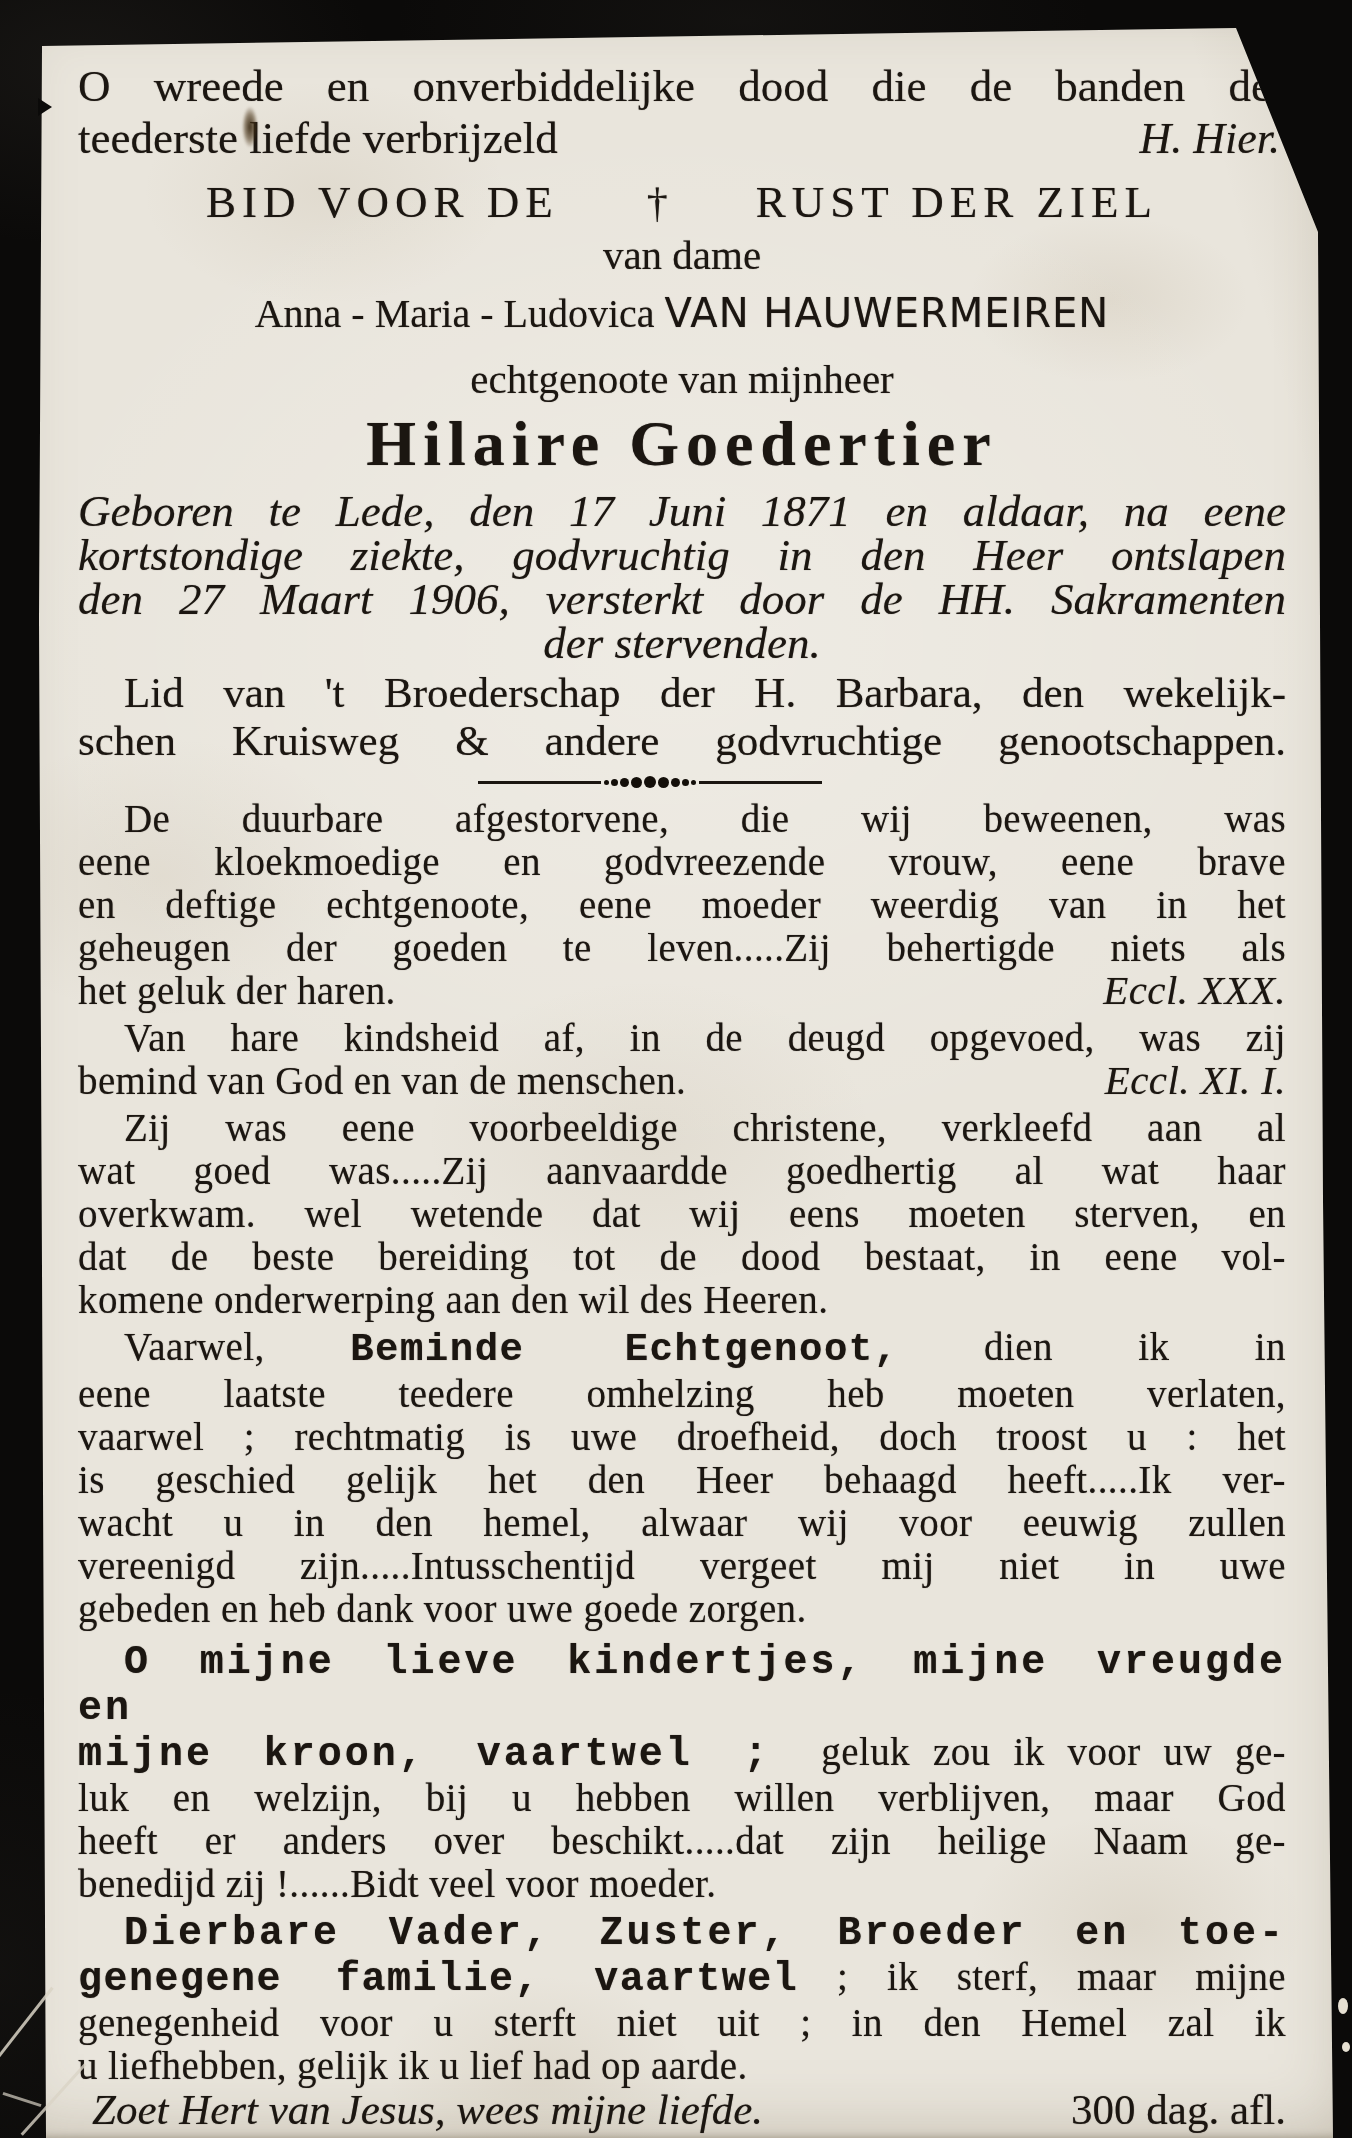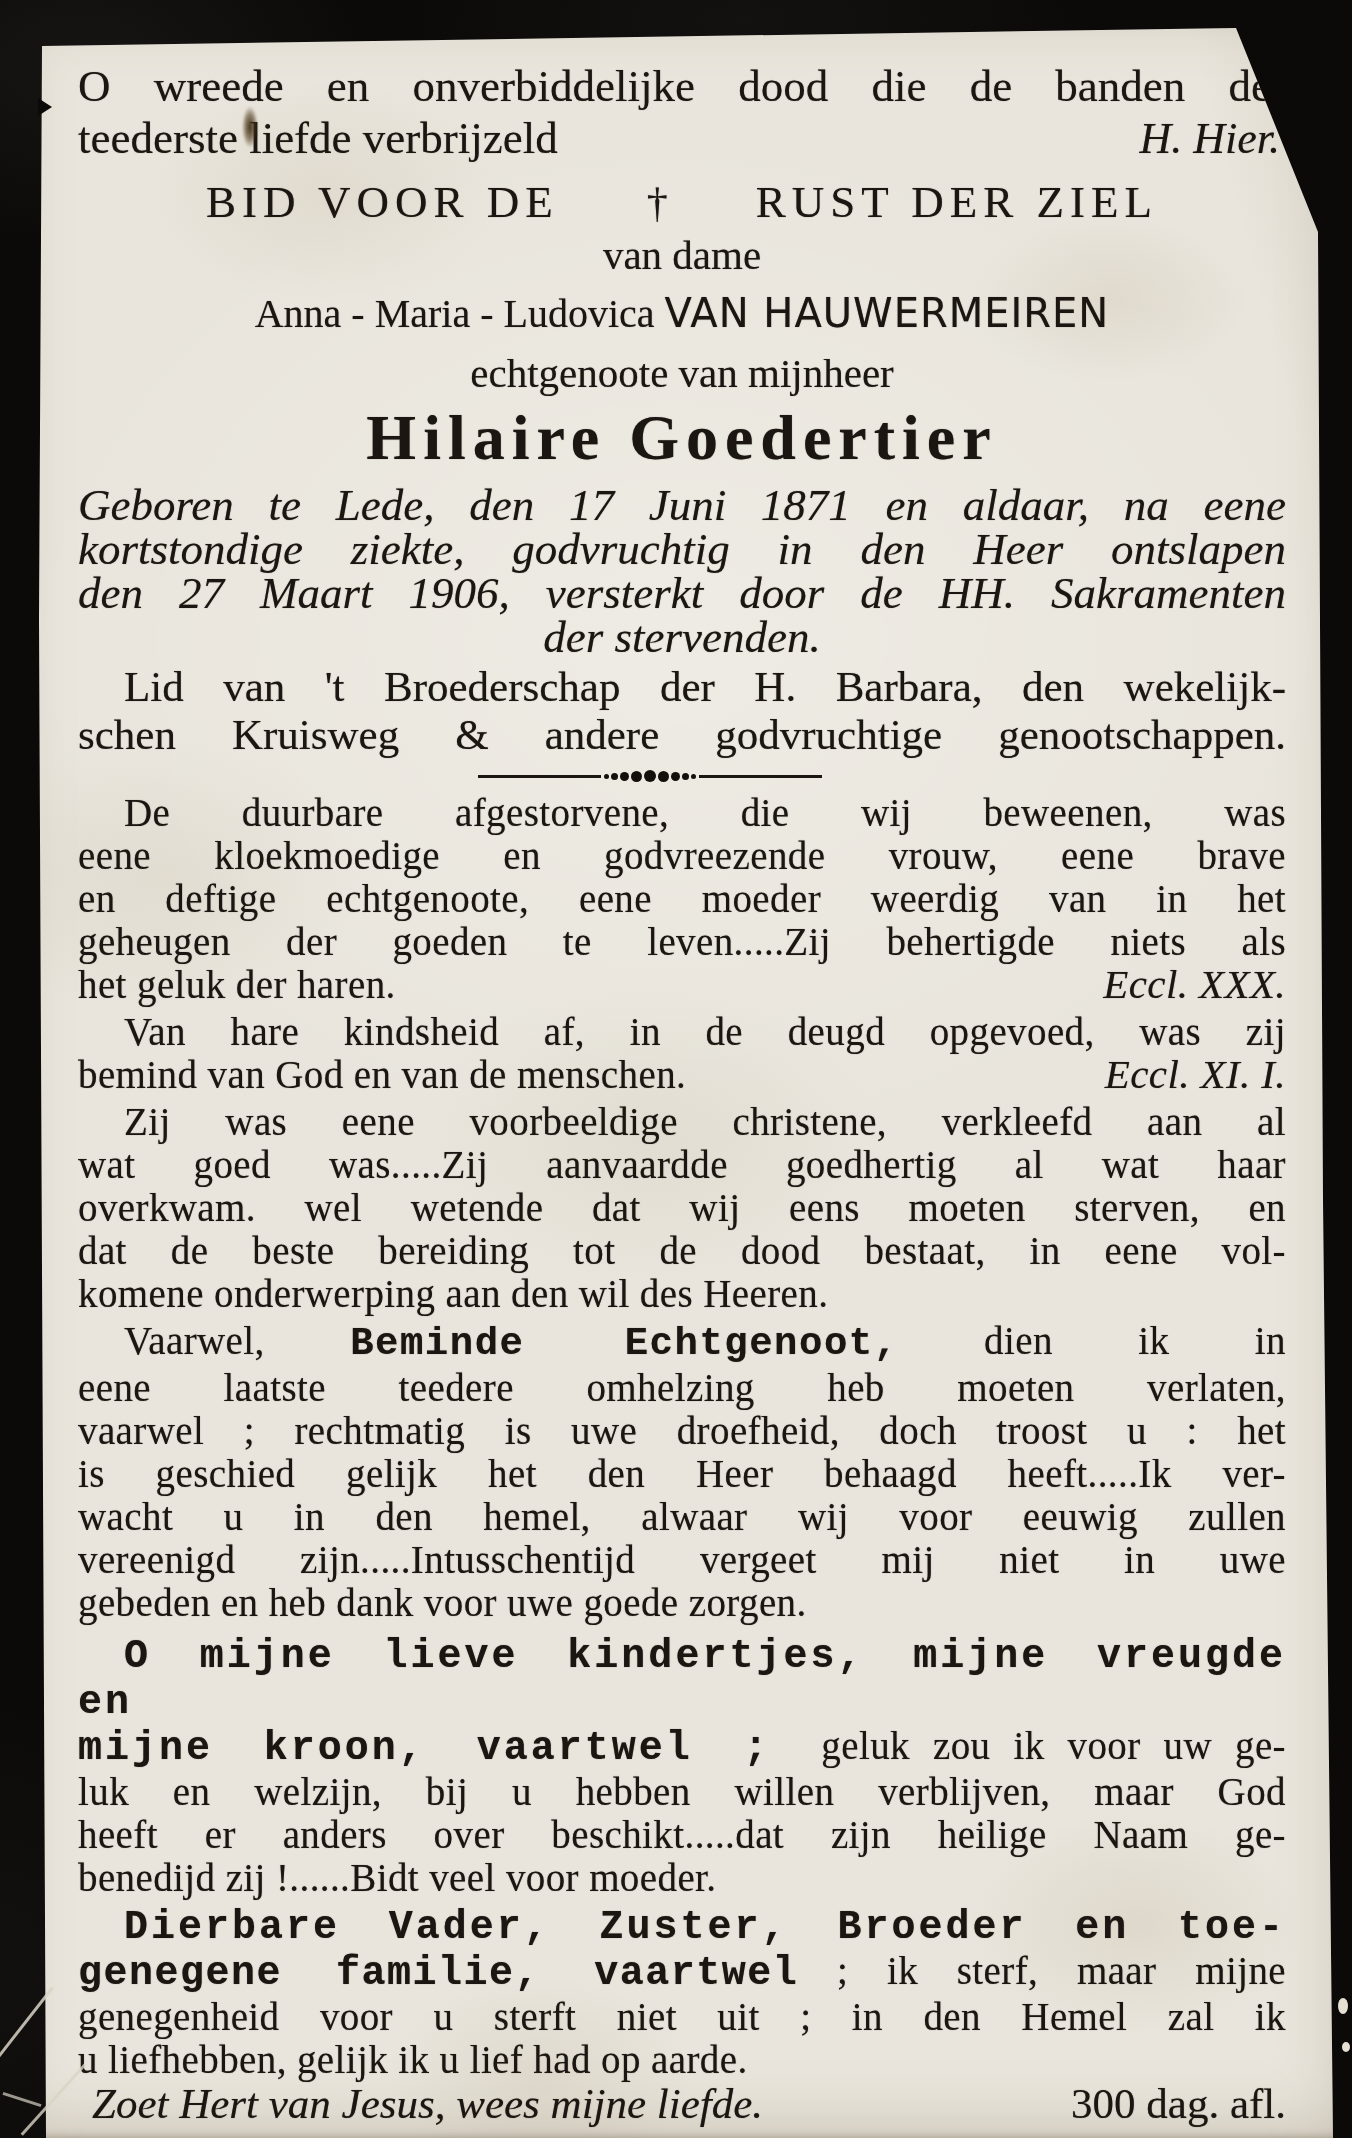--- a/index.html
+++ b/index.html
@@ -55,21 +55,21 @@
 
   #open1{font-size:45px;line-height:52px;margin-top:12px;}
   #open2{font-size:45px;line-height:52px;}
   #open2 .it{font-size:44px;padding-right:6px;}
   #bidrow{display:flex;justify-content:center;align-items:baseline;gap:88px;
     font-size:45px;line-height:54px;letter-spacing:6px;margin-top:10px;}
   #cross{font-size:42px;letter-spacing:0;}
   #vandame{font-size:41px;line-height:46px;margin-top:2px;}
   #nameline{font-size:40px;line-height:62px;margin-top:4px;white-space:nowrap;font-weight:400;}
   #nameline .fam{font-family:"DejaVu Sans","Liberation Sans",sans-serif;letter-spacing:1px;}
-  #spintro{font-size:41px;line-height:48px;margin-top:4px;}
+  #spintro{font-size:41px;line-height:48px;margin-top:10px;}
   #spname{font-size:64px;line-height:82px;letter-spacing:7px;font-weight:700;margin-top:0;}
   #born{font-style:italic;font-size:45px;line-height:44px;margin-top:4px;}
   #member{font-size:43px;line-height:48px;margin-top:4px;}
   #divider{display:flex;align-items:center;width:344px;margin:10px auto 8px;transform:translateX(-32px);height:14px;}
   #divider .bar{flex:1;height:3px;background:#1b1611;}
   #divider .beads{display:flex;align-items:center;gap:2px;padding:0 3px;}
   #divider .beads i{display:block;border-radius:50%;background:#140f0a;}
   .ref{font-style:italic;font-size:41px;}
   .para{margin-top:4px;}
   #p5 .bs, #p6 .bs{font-size:40px;}

